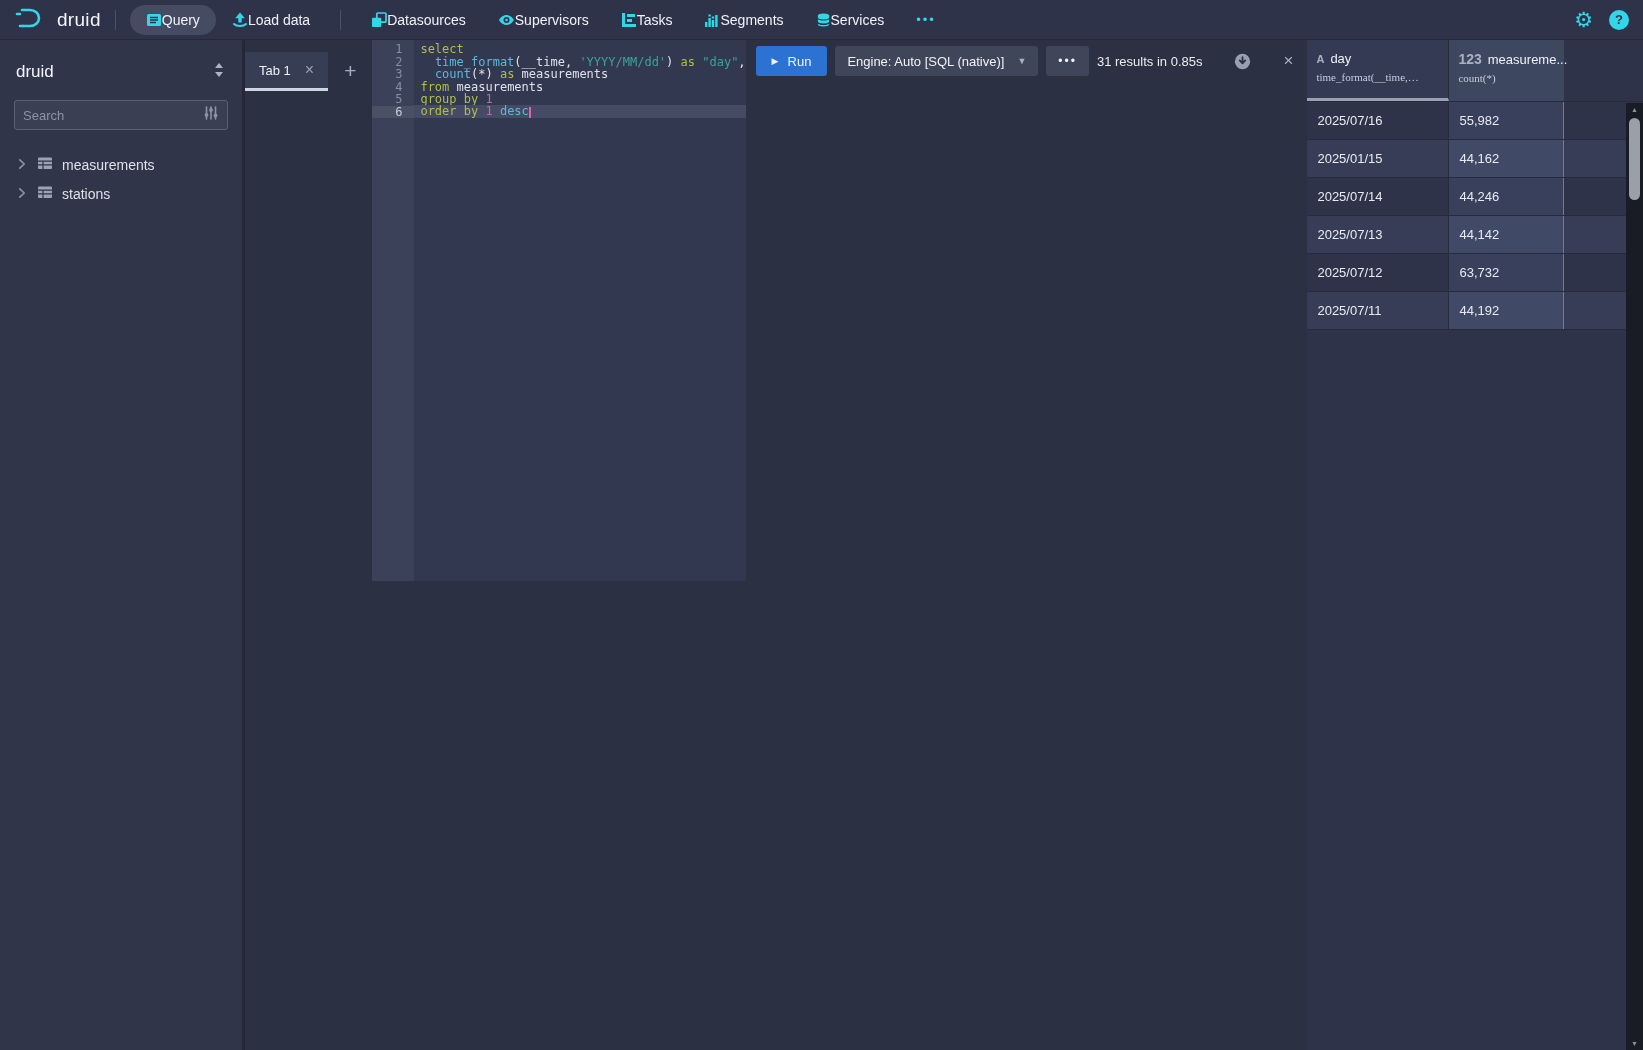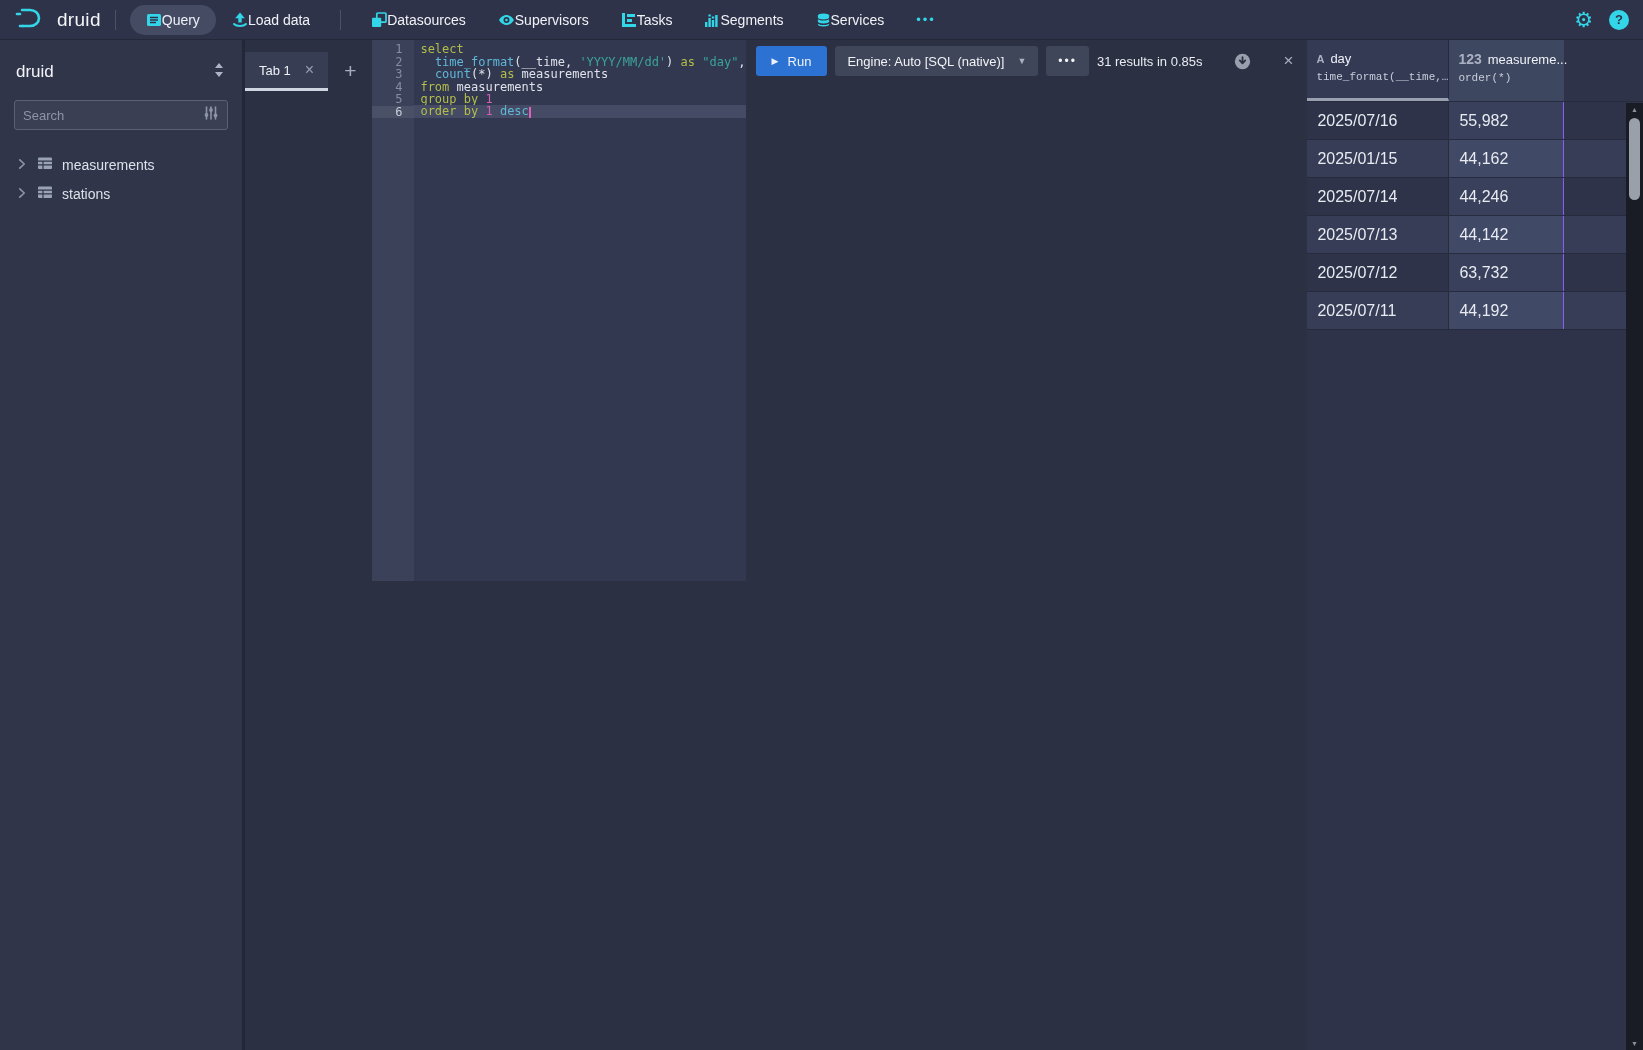--- a/index.html
+++ b/index.html
@@ -94,26 +94,26 @@
 
   
   .results{flex:1;position:relative;background:#2e3349;overflow:hidden;min-height:0}
   .rheader{display:flex;height:62px;border-bottom:1px solid #272b3e}
   .hcell{padding:11px 0 0 9px;flex:none}
   .hcell.c1{width:142px;background:#343a54;border-bottom:3px solid #99a1b1;border-right:1px solid #272b3e}
   .hcell.c2{width:115px;background:#3e4760}
   .hname{font-size:13px;color:#eef1f6;display:flex;align-items:center;gap:6px}
   .htype{color:#aab1c2;font-size:11px;font-weight:bold}
   .htype.small{font-size:14px;letter-spacing:0;font-weight:bold}
-  .hexpr{font-family:Liberation Mono, monospace;font-size:11px;
+  .hexpr{font-family:Liberation Serif, serif;font-size:11px;
     color:#c7cdd9;margin-top:5px;white-space:nowrap;overflow:hidden}
   .rrow{display:flex;height:38px;border-bottom:1px solid #272b3e;align-items:stretch}
   .rrow:nth-child(odd){background:#2e3349}
   .rrow:nth-child(even){background:#373d56}
-  .rcell{flex:none;display:flex;align-items:center;padding-left:10px;font-size:16px;color:#e8ebf1}
+  .rcell{flex:none;display:flex;align-items:center;padding-left:10px;font-size:13px;color:#e8ebf1}
   .rcell.c1{width:142px;border-right:1px solid #272b3e}
   .rcell.c2{width:115px;background:rgba(130,165,220,0.12);border-right:1px solid #8b5cf6}
 
   
   .vscroll{position:absolute;top:63px;right:0;bottom:0;width:17px;background:#191c25;
     display:flex;flex-direction:column;align-items:center}
   .scroll-arrow{color:#8a8f9a;font-size:7px;height:13px;display:flex;align-items:center;cursor:pointer}
   .scroll-arrow.down{margin-top:auto}
   .scroll-thumb{position:absolute;top:15px;left:3px;width:11px;height:82px;
     border-radius:6px;background:#9aa0aa;cursor:grab}
@@ -340,21 +340,21 @@
                 <span class="htype">A</span>
                 <span>day</span>
               </div>
               <div class="hexpr">time_format(__time,…</div>
             </div>
             <div class="hcell c2">
               <div class="hname">
                 <span class="htype small">123</span>
                 <span>measureme...</span>
               </div>
-              <div class="hexpr">order(*)</div>
+              <div class="hexpr">count(*)</div>
             </div>
           </div>
         <div id="rbody">
             <div class="rrow">
               <div class="rcell c1">2025/07/16</div>
               <div class="rcell c2">55,982</div>
             </div>
             <div class="rrow">
               <div class="rcell c1">2025/01/15</div>
               <div class="rcell c2">44,162</div>

